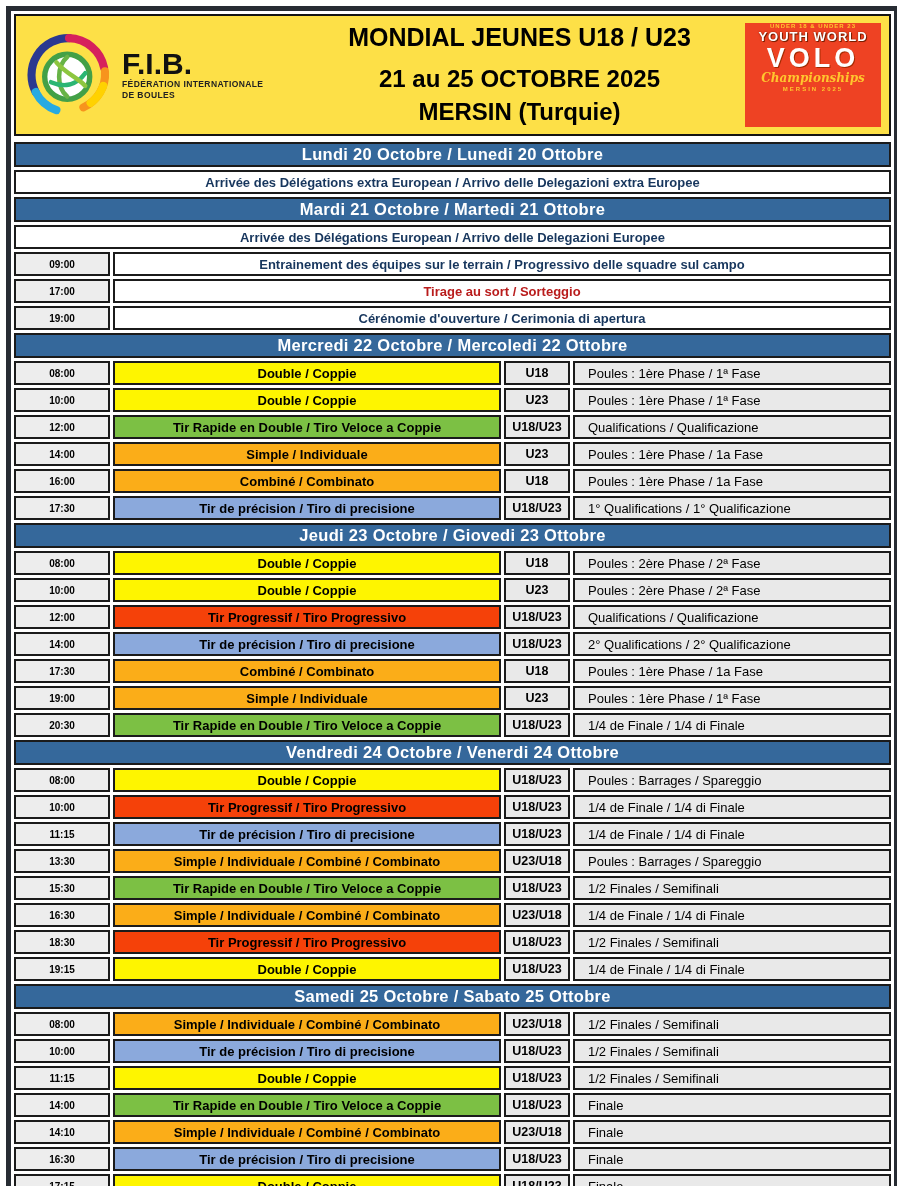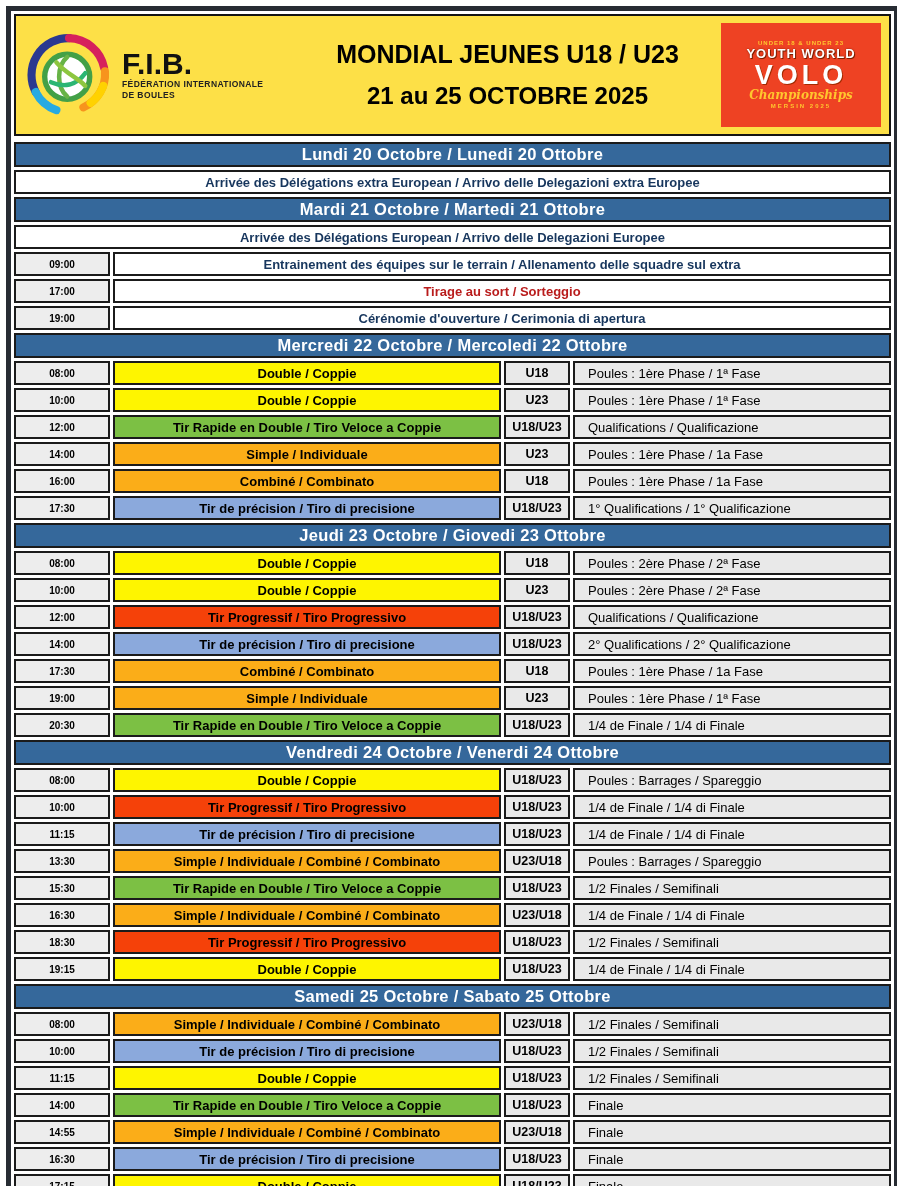--- a/index.html
+++ b/index.html
@@ -9,22 +9,22 @@
   
   .header-box{display:flex;align-items:center;justify-content:space-between;
     border:2px solid #141414;margin:3px;padding:4px 8px;height:110px;background:#fde047;}
   .fib-wrap{display:flex;align-items:center;gap:8px;width:270px;}
   .fib-text .acro{font-size:30px;font-weight:bold;color:#111;line-height:1;}
   .fib-text .sub{font-size:8.5px;font-weight:bold;color:#222;letter-spacing:.4px;line-height:1.25;}
   .titles{text-align:center;font-weight:bold;color:#000;flex:1;}
   .titles .t1{font-size:25px;line-height:1.1;}
   .titles .t2{font-size:24px;margin-top:14px;line-height:1.1;}
   .titles .t3{font-size:24px;margin-top:7px;line-height:1.1;}
-  .volo-box{width:160px;height:104px;background:var(--volo-bg,#EE4223);
-    display:flex;flex-direction:column;align-items:center;justify-content:center;
+  .volo-box{width:136px;height:104px;background:var(--volo-bg,#EE4223);
+    display:flex;flex-direction:column;align-items:center;
     color:#fff;text-align:center;line-height:1.15;flex:0 0 auto;}
   .volo-box .vl-top{font-size:6px;font-weight:bold;color:#FFC62E;letter-spacing:1px;}
   .volo-box .vl-world{font-size:13px;font-weight:bold;color:#fff;text-shadow:0 0 2px #7a1f00,1px 1px 0 #7a1f00;letter-spacing:1px;}
   .volo-box .vl-volo{font-size:27px;font-weight:bold;color:#fff;letter-spacing:4px;text-shadow:1px 1px 0 #a32a00;line-height:1;}
   .volo-box .vl-champ{font-family:"DejaVu Serif",serif;font-style:italic;font-weight:bold;font-size:12px;color:#FFC62E;}
   .volo-box .vl-bottom{font-size:6px;font-weight:bold;color:#FFC62E;letter-spacing:2px;}
 
   
   .grid{display:grid;grid-template-columns:96px 388px 66px auto;gap:3px;padding:3px;background:#fff;}
   .cellbox{border:2px solid #1b1b1b;display:flex;align-items:center;justify-content:center;
@@ -59,38 +59,39 @@
       <div class="fib-text">
         <div class="acro">F.I.B.</div>
         <div class="sub">FÉDÉRATION INTERNATIONALE</div>
         <div class="sub">DE BOULES</div>
       </div>
     </div>
 
     <div class="titles">
       <div class="t1">MONDIAL JEUNES U18 / U23</div>
       <div class="t2">21 au 25 OCTOBRE 2025</div>
+      <div class="t3">MERSIN (Turquie)</div>
     </div>
 
     <div class="volo-box">
       <div class="vl-top">UNDER 18 &amp; UNDER 23</div>
       <div class="vl-world">YOUTH WORLD</div>
       <div class="vl-volo">VOLO</div>
       <div class="vl-champ">Championships</div>
       <div class="vl-bottom">MERSIN 2025</div>
     </div>
   </div>
 
   <div class="grid">
       <div class="cellbox day">Lundi 20 Octobre / Lunedi 20 Ottobre</div>
       <div class="cellbox act span4" style="color: rgb(23, 54, 93);">Arrivée des Délégations extra European / Arrivo delle Delegazioni extra Europee</div>
       <div class="cellbox day">Mardi 21 Octobre / Martedi 21 Ottobre</div>
       <div class="cellbox act span4" style="color: rgb(23, 54, 93);">Arrivée des Délégations European / Arrivo delle Delegazioni Europee</div>
       <div class="cellbox time">09:00</div>
-      <div class="cellbox act span3" style="color: rgb(23, 54, 93);">Entrainement des équipes sur le terrain / Allenamento delle squadre sul extra</div>
+      <div class="cellbox act span3" style="color: rgb(23, 54, 93);">Entrainement des équipes sur le terrain / Progressivo delle squadre sul campo</div>
       <div class="cellbox time">17:00</div>
       <div class="cellbox act span3" style="color: #b91c1c;">Tirage au sort / Sorteggio</div>
       <div class="cellbox time">19:00</div>
       <div class="cellbox act span3" style="color: rgb(23, 54, 93);">Cérénomie d'ouverture / Cerimonia di apertura</div>
       <div class="cellbox day">Mercredi 22 Octobre / Mercoledi 22 Ottobre</div>
       <div class="cellbox time">08:00</div>
       <div class="cellbox act " style="background: rgb(254, 245, 0); color: rgb(0, 0, 0);">Double / Coppie</div>
       <div class="cellbox cat">U18</div>
       <div class="cellbox phase">Poules : 1ère Phase / 1ª Fase</div>
       <div class="cellbox time">10:00</div>
@@ -185,21 +186,21 @@
       <div class="cellbox cat">U18/U23</div>
       <div class="cellbox phase">1/2 Finales / Semifinali</div>
       <div class="cellbox time">11:15</div>
       <div class="cellbox act " style="background: rgb(254, 245, 0); color: rgb(0, 0, 0);">Double / Coppie</div>
       <div class="cellbox cat">U18/U23</div>
       <div class="cellbox phase">1/2 Finales / Semifinali</div>
       <div class="cellbox time">14:00</div>
       <div class="cellbox act " style="background: rgb(124, 192, 68); color: rgb(0, 0, 0);">Tir Rapide en Double / Tiro Veloce a Coppie</div>
       <div class="cellbox cat">U18/U23</div>
       <div class="cellbox phase">Finale</div>
-      <div class="cellbox time">14:55</div>
+      <div class="cellbox time">14:10</div>
       <div class="cellbox act " style="background: rgb(251, 173, 24); color: rgb(0, 0, 0);">Simple / Individuale / Combiné / Combinato</div>
       <div class="cellbox cat">U23/U18</div>
       <div class="cellbox phase">Finale</div>
       <div class="cellbox time">16:30</div>
       <div class="cellbox act " style="background: rgb(139, 169, 220); color: rgb(0, 0, 0);">Tir de précision / Tiro di precisione</div>
       <div class="cellbox cat">U18/U23</div>
       <div class="cellbox phase">Finale</div>
       <div class="cellbox time">17:15</div>
       <div class="cellbox act " style="background: rgb(254, 245, 0); color: rgb(0, 0, 0);">Double / Coppie</div>
       <div class="cellbox cat">U18/U23</div>

